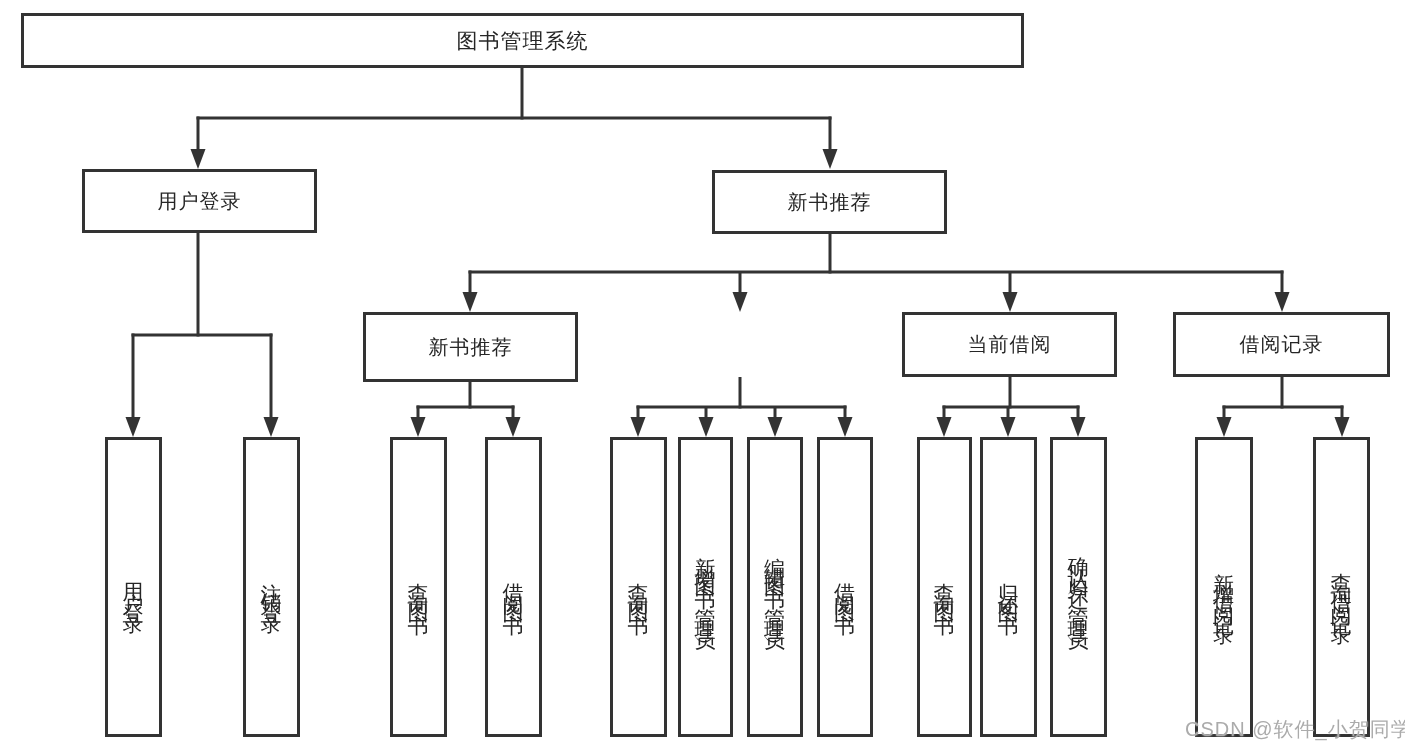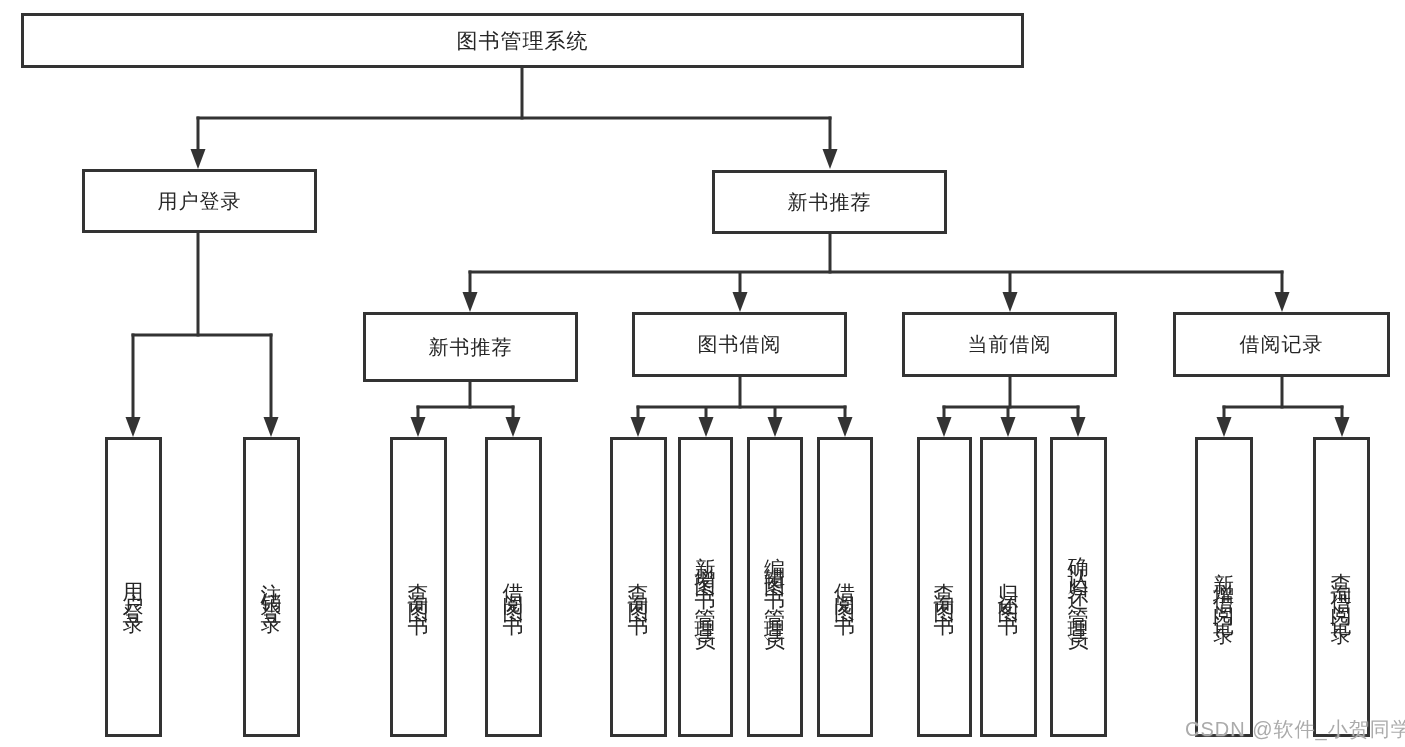--- a/index.html
+++ b/index.html
@@ -154,23 +154,20 @@
   <div class="node" style="left:82px;top:169px;width:235px;height:64px">
     <span class="lbl">用户登录</span>
   </div>
   <div class="node" style="left:712px;top:170px;width:235px;height:64px">
     <span class="lbl">新书推荐</span>
   </div>
 
   <div class="node" style="left:363px;top:312px;width:215px;height:70px">
     <span class="lbl">新书推荐</span>
   </div>
-  <div class="node" style="left:632px;top:312px;width:215px;height:65px">
-    <span class="lbl">图书借阅</span>
-  </div>
   <div class="node" style="left:1173px;top:312px;width:217px;height:65px">
     <span class="lbl">借阅记录</span>
   </div>
   <div class="node" style="left:902px;top:312px;width:215px;height:65px">
     <span class="lbl">当前借阅</span>
   </div>
 
   <div class="leaf" style="left:105px;width:57px">
     <span class="vlbl">用户登录</span>
   </div>

